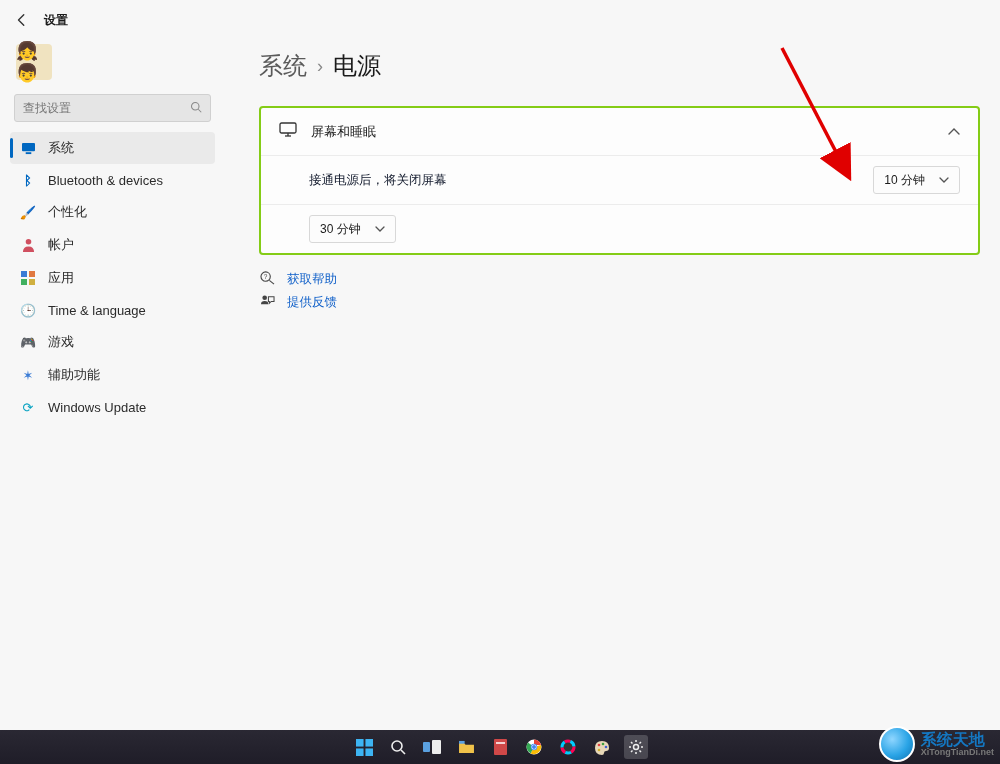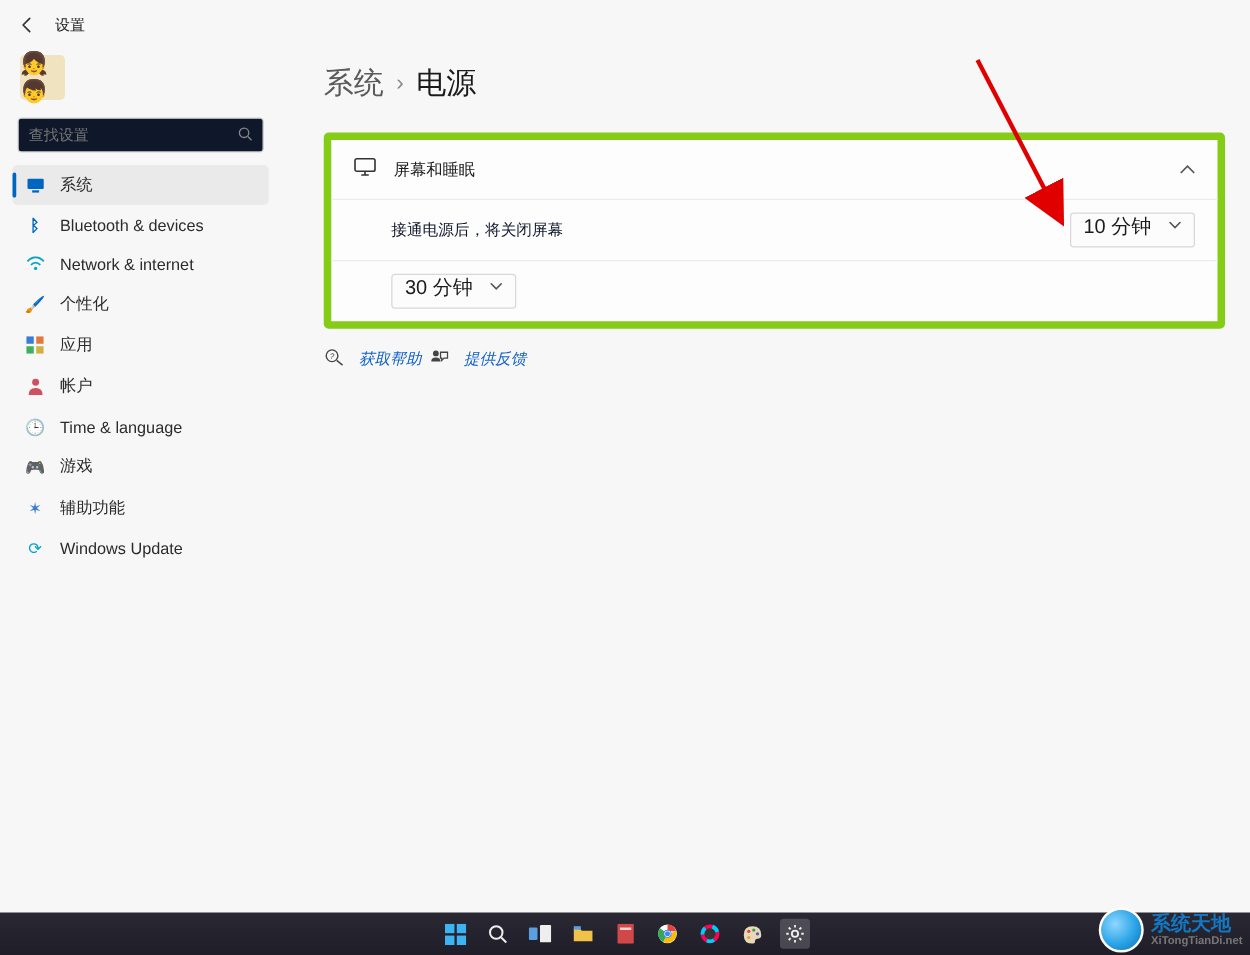--- a/index.html
+++ b/index.html
@@ -18,40 +18,40 @@
   align-items: center;
   padding: 10px 12px 6px 12px;
   gap: 12px;
 }
 .back-arrow {
   width: 20px; height: 20px;
   display: flex; align-items: center; justify-content: center;
   cursor: pointer;
   color: #333;
 }
-.title-small { font-size: 12px; font-weight: 400; }
+.title-small { font-size: 12px; font-weight: 700; }
 .main-flex { display: flex; }
 .sidebar {
   width: 225px;
   padding: 0 10px;
 }
 .avatar {
   width: 36px; height: 36px;
   border-radius: 4px;
   margin: 8px 6px 14px 6px;
   background: #f0e3c0;
   display:flex; align-items:center; justify-content:center;
   font-size:18px;
 }
 .searchbox {
   display: flex;
   align-items: center;
   border: 1px solid #d0d0d0;
   border-radius: 3px;
-  background: #0f172a;
+  background: #e5e5e5;
   height: 28px;
   padding: 0 8px;
   margin: 0 4px 10px 4px;
 }
 .searchbox input {
   flex: 1;
   border: none;
   outline: none;
   background: transparent;
   font-size: 12px;
@@ -96,21 +96,21 @@
   align-items:center;
   gap: 10px;
   margin-bottom: 24px;
   font-size: 24px;
 }
 .breadcrumb .bc-system { color: #5a5a5a; cursor:pointer; }
 .breadcrumb .sep { color: #888; font-size: 18px; }
 .breadcrumb .bc-current { font-weight: 400; }
 .card {
   background: #fdfdfd;
-  border: 6px solid #84cc16;
+  border: 2px solid #84cc16;
   border-radius: 4px;
   margin-bottom: 16px;
 }
 .card-header {
   display: flex;
   align-items: center;
   padding: 14px 18px;
   gap: 14px;
   cursor: pointer;
 }
@@ -124,28 +124,28 @@
 }
 .card-row .indent { width: 30px; }
 .card-row .label { flex:1; font-size: 12.5px; color:#0f172a; }
 .select {
   border:1px solid #d8d8d8;
   border-radius:3px;
   background:#fcfcfc;
   height:28px;
   min-width:86px;
   display:flex;
-  align-items:flex-start;
+  align-items:center;
   justify-content:space-between;
   padding: 0 10px;
   gap: 14px;
-  font-size:16px;
+  font-size:12px;
   cursor:pointer;
 }
-.help-links { margin-top: 10px; display:flex; flex-direction:row; gap:6px;font-style:italic; }
+.help-links { margin-top: 10px; display:flex; flex-direction:column; gap:6px; }
 .help-link {
   display:flex; align-items:center; gap:12px;
   color:#1060c9; font-size:12.5px; cursor:pointer;
 }
 .help-link .hicon { color:#555; width:16px; text-align:center; }
 
 .arrow-annot {
   position:absolute;
   left: 760px; top: 40px;
   pointer-events:none;
@@ -215,52 +215,42 @@
               <rect x="5" y="11" width="6" height="2" fill="#0067c0"></rect>
             </svg>
         </span>
         <span>系统</span>
       </div>
       <div class="nav-item">
         <span class="nav-icon" style="color:#0067c0;font-weight:bold">ᛒ</span>
         <span>Bluetooth &amp; devices</span>
       </div>
       <div class="nav-item">
-        <span class="nav-icon" style="color:#0aa3c2">
-          <svg width="15" height="12" viewBox="0 0 16 12">
-              <path d="M1 4 Q8 -3 15 4" stroke="#0aa3c2" stroke-width="1.6" fill="none"></path>
-              <path d="M4 7 Q8 3 12 7" stroke="#0aa3c2" stroke-width="1.6" fill="none"></path>
-              <circle cx="8" cy="10" r="1.4" fill="#0aa3c2"></circle>
-            </svg>
-        </span>
-        <span>Network &amp; internet</span>
-      </div>
-      <div class="nav-item">
         <span class="nav-icon" style="color:#d89a38">🖌️</span>
         <span>个性化</span>
+      </div>
+      <div class="nav-item">
+        <span class="nav-icon" style="color:#d05060">
+          <svg width="13" height="14" viewBox="0 0 14 15">
+              <circle cx="7" cy="4" r="3" fill="#d05060"></circle>
+              <path d="M1 15 Q1 9 7 9 Q13 9 13 15 Z" fill="#d05060"></path>
+            </svg>
+        </span>
+        <span>帐户</span>
       </div>
       <div class="nav-item">
         <span class="nav-icon" style="color:#3a7bd5">
           <svg width="14" height="14" viewBox="0 0 14 14">
               <rect x="0" y="0" width="6" height="6" fill="#3a7bd5"></rect>
               <rect x="8" y="0" width="6" height="6" fill="#e07840"></rect>
               <rect x="0" y="8" width="6" height="6" fill="#40b060"></rect>
               <rect x="8" y="8" width="6" height="6" fill="#d0b040"></rect>
             </svg>
         </span>
         <span>应用</span>
-      </div>
-      <div class="nav-item">
-        <span class="nav-icon" style="color:#d05060">
-          <svg width="13" height="14" viewBox="0 0 14 15">
-              <circle cx="7" cy="4" r="3" fill="#d05060"></circle>
-              <path d="M1 15 Q1 9 7 9 Q13 9 13 15 Z" fill="#d05060"></path>
-            </svg>
-        </span>
-        <span>帐户</span>
       </div>
       <div class="nav-item">
         <span class="nav-icon" style="color:#3aa0d0">🕒</span>
         <span>Time &amp; language</span>
       </div>
       <div class="nav-item">
         <span class="nav-icon" style="color:#888">🎮</span>
         <span>游戏</span>
       </div>
       <div class="nav-item">

